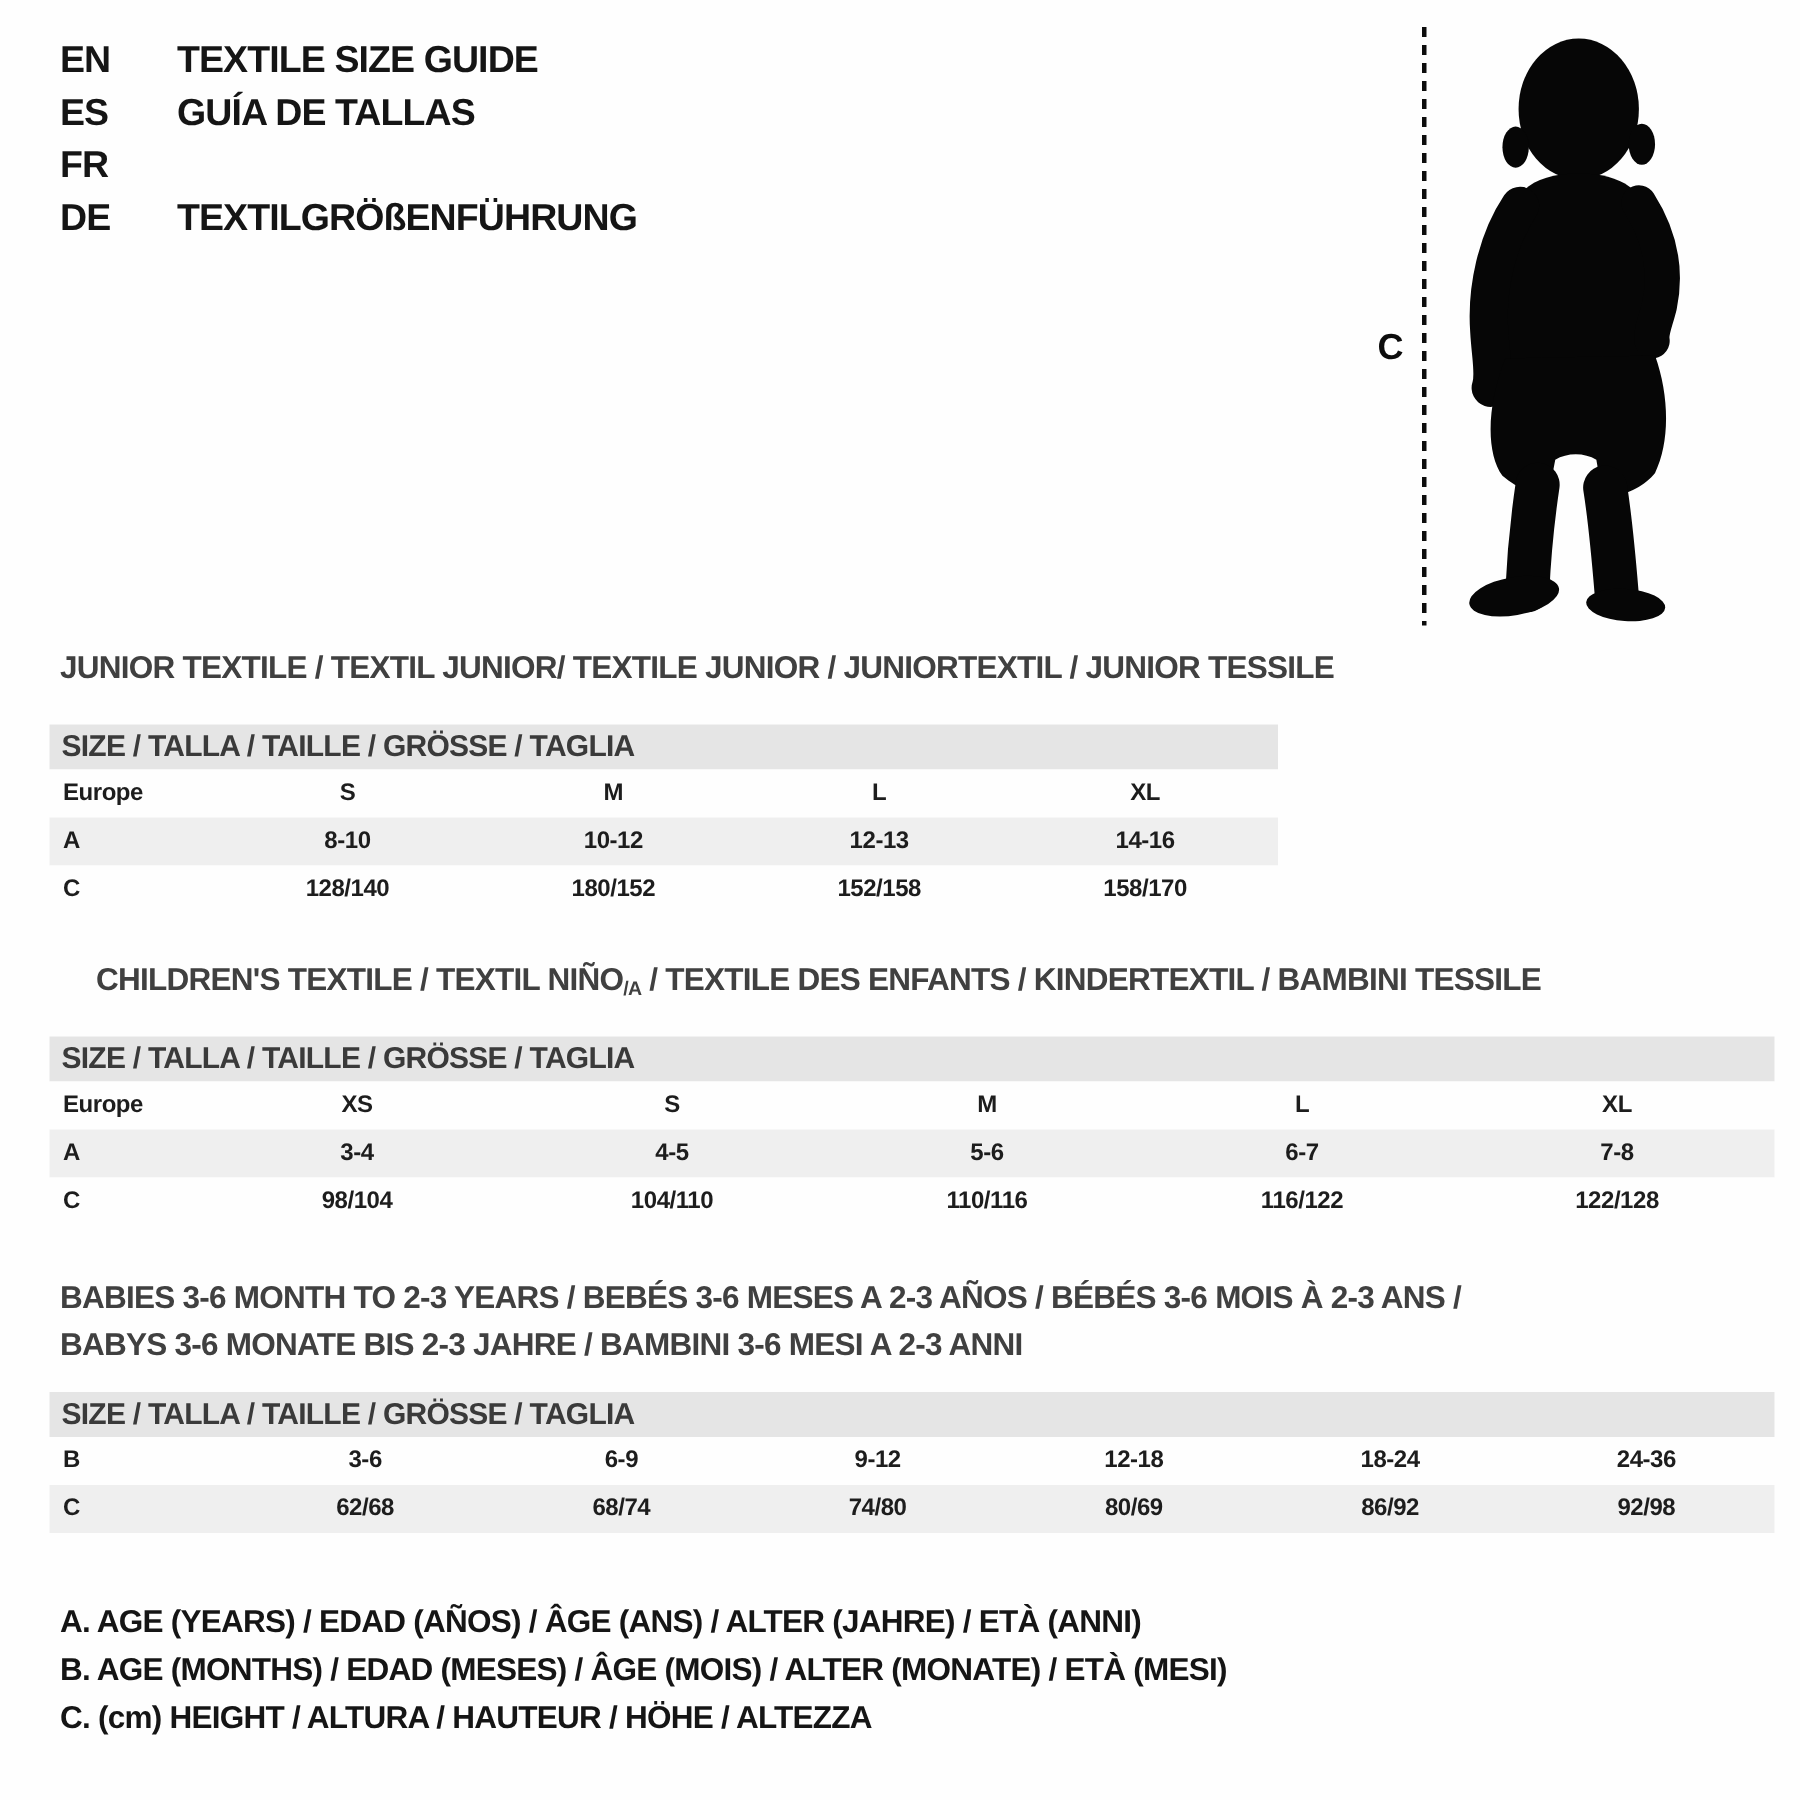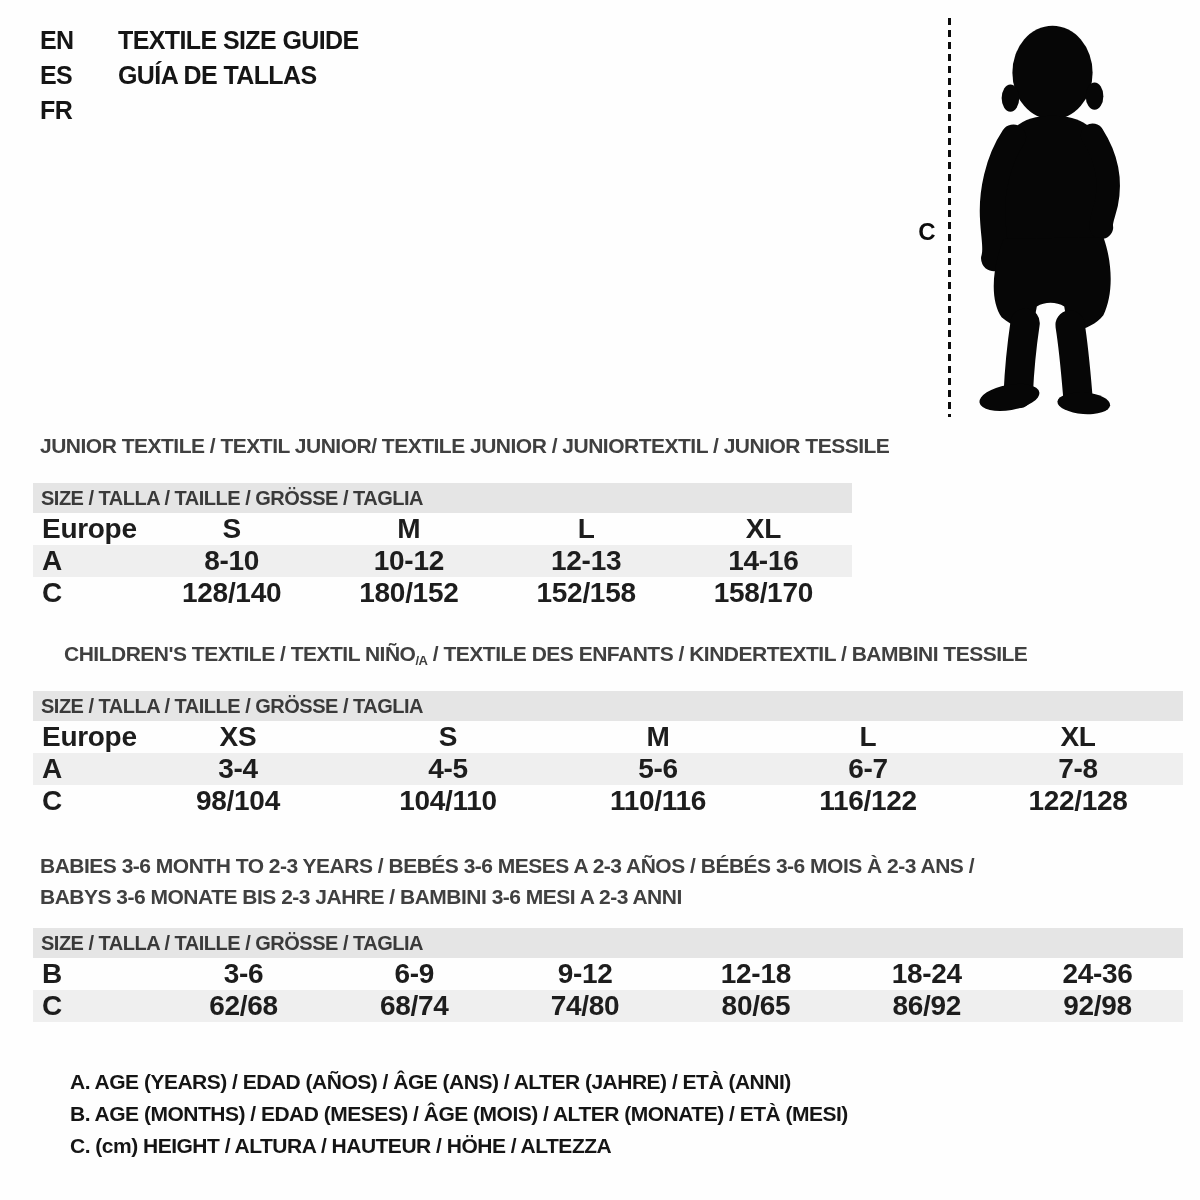--- a/index.html
+++ b/index.html
@@ -25,48 +25,52 @@
   #sec3-title { top:850px; line-height:31px; }
   .sub-small { font-size:0.62em; vertical-align:-0.28em; }
 
   
   .tbl { position:absolute; left:33px; }
   #tbl1 { top:483px; width:819px; }
   #tbl2 { top:691px; width:1150px; }
   #tbl3 { top:928px; width:1150px; }
   .tbl-hdr { height:30px; background:#e5e5e5; display:flex; align-items:center; padding-left:8px;
              font-size:20px; letter-spacing:-0.5px; color:#3a3a3a; }
-  .tr { display:flex; height:32px; align-items:center; font-size:28px; letter-spacing:-0.3px; background:#fefefe; }
+  .tr { display:flex; height:32px; align-items:center; font-size:16px; letter-spacing:-0.3px; background:#fefefe; }
   .tr.shaded { background:#efefef; }
   .td0 { padding-left:9px; }
   #tbl1 .td0 { width:110px; }
   #tbl2 .td0 { width:100px; }
   #tbl3 .td0 { width:125px; }
   .td { flex:1; text-align:center; }
 
   
   .legend { position:absolute; left:40px; top:1066px; }
-  .legend-line { height:32px; display:flex; align-items:center; font-size:21px; letter-spacing:-0.5px; color:#151515; white-space:nowrap;margin-left:30px; }
+  .legend-line { height:32px; display:flex; align-items:center; font-size:21px; letter-spacing:-0.5px; color:#151515; white-space:nowrap; }
 </style>
 </head>
 <body>
 
 <div class="page">
 
   <div class="lang-block">
     <div class="lang-row">
       <span class="lang-code">EN</span>
       <span class="lang-text">TEXTILE SIZE GUIDE</span>
     </div>
     <div class="lang-row">
       <span class="lang-code">ES</span>
       <span class="lang-text">GUÍA DE TALLAS</span>
     </div>
     <div class="lang-row">
       <span class="lang-code">FR</span>
+    </div>
+    <div class="lang-row">
+      <span class="lang-code">DE</span>
+      <span class="lang-text">TEXTILGRÖßENFÜHRUNG</span>
     </div>
   </div>
 
   <div class="dash-line"></div>
   <div class="c-label">C</div>
   <svg class="toddler" viewBox="0 0 175 415" aria-hidden="true">
     <g fill="#060606" stroke="none">
       <ellipse cx="88" cy="62" rx="41" ry="48"></ellipse>
       <ellipse cx="45" cy="88" rx="9" ry="14"></ellipse>
       <ellipse cx="131" cy="86" rx="9" ry="14"></ellipse>
@@ -149,21 +153,21 @@
       <span class="td">9-12</span>
       <span class="td">12-18</span>
       <span class="td">18-24</span>
       <span class="td">24-36</span>
     </div>
     <div class="tr shaded">
       <span class="td0">C</span>
       <span class="td">62/68</span>
       <span class="td">68/74</span>
       <span class="td">74/80</span>
-      <span class="td">80/65</span>
+      <span class="td">80/69</span>
       <span class="td">86/92</span>
       <span class="td">92/98</span>
     </div>
   </div>
 
   <div class="legend">
     <div class="legend-line">A. AGE (YEARS) / EDAD (AÑOS) / ÂGE (ANS) / ALTER (JAHRE) / ETÀ (ANNI)</div>
     <div class="legend-line">B. AGE (MONTHS) / EDAD (MESES) / ÂGE (MOIS) / ALTER (MONATE) / ETÀ (MESI)</div>
     <div class="legend-line">C. (cm) HEIGHT / ALTURA / HAUTEUR / HÖHE / ALTEZZA</div>
   </div>

